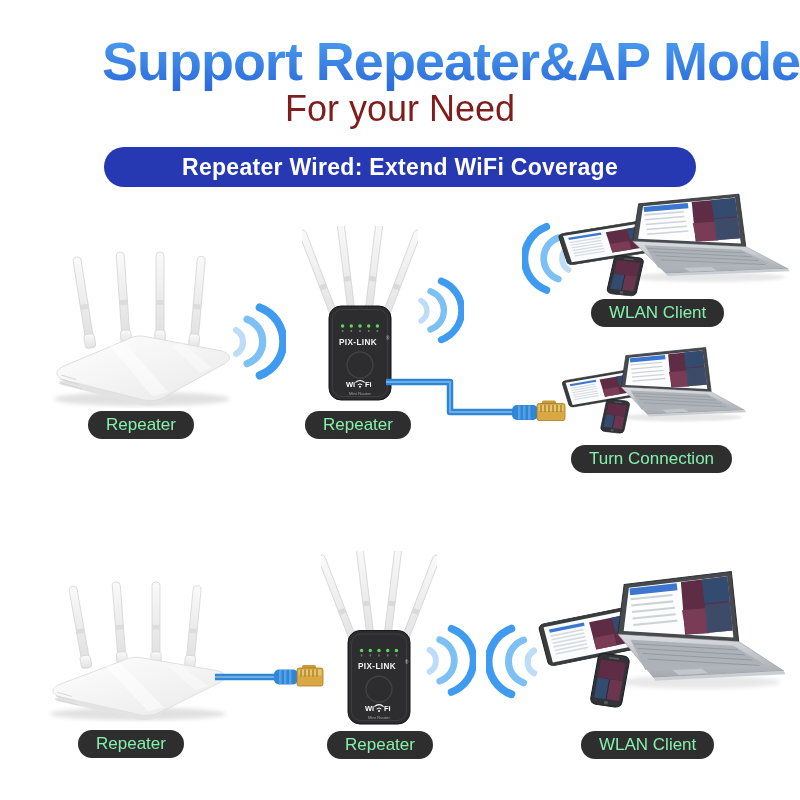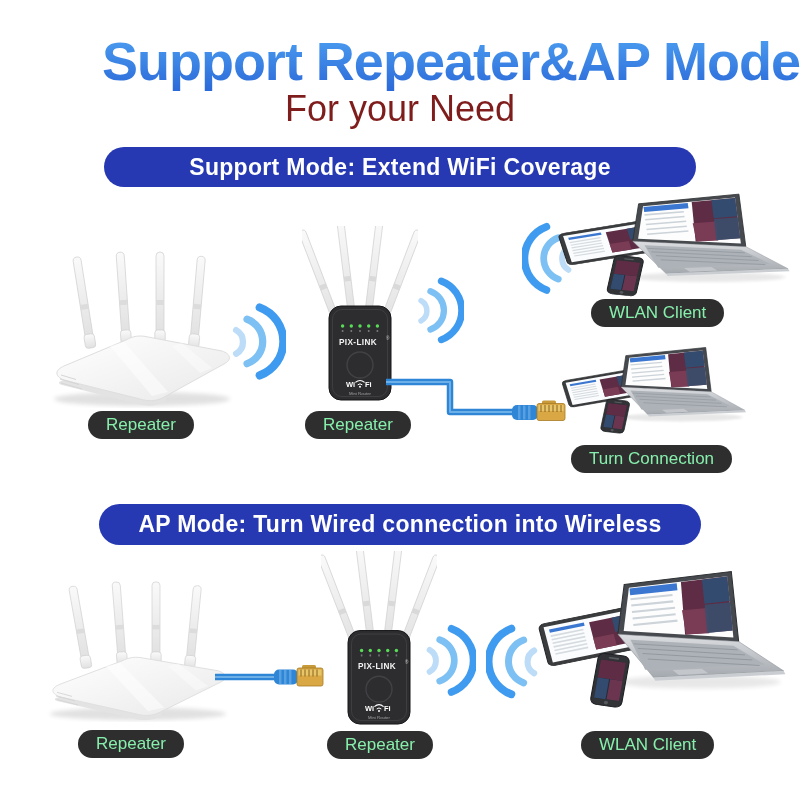--- a/index.html
+++ b/index.html
@@ -48,21 +48,21 @@
       </linearGradient>
       <filter id="f-blur" x="-30%" y="-30%" width="160%" height="160%">
           <feGaussianBlur stdDeviation="2.2"></feGaussianBlur>
         </filter>
     </defs>
   </svg>
 
   <div class="title">Support Repeater&amp;AP Mode</div>
   <div class="subtitle">For your Need</div>
 
-  <div class="banner banner1">Support Mode: Extend WiFi Coverage</div>
+  <div class="banner banner1">Repeater Wired: Extend WiFi Coverage</div>
 
   <div class="g" style="left:40px;top:250px;width:200px;height:158px">
     <svg viewBox="0 0 200 158" preserveAspectRatio="none">
       <ellipse cx="102" cy="149" rx="88" ry="7" fill="#2a2a2a" opacity=".14" filter="url(#f-blur)"></ellipse>
       <g>
         <g transform="rotate(-9 50 92)">
             <rect x="46" y="6" width="8" height="82" rx="4" fill="url(#g-ant)" stroke="#cfcfcf" stroke-width=".7"></rect>
             <rect x="46" y="54" width="8" height="5" fill="#dcdcdc"></rect>
             <rect x="44.8" y="84" width="10.4" height="14" rx="3" fill="url(#g-ant)" stroke="#cfcfcf" stroke-width=".7"></rect>
           </g>
@@ -299,21 +299,20 @@
         <circle cx="15" cy="52.5" r="2" fill="#55585c"></circle>
       </g>
     </svg>
   </div>
 
   <div class="pill" style="left:88px;top:411px">Repeater</div>
   <div class="pill" style="left:305px;top:411px">Repeater</div>
   <div class="pill" style="left:591px;top:299px">WLAN Client</div>
   <div class="pill" style="left:571px;top:445px">Turn Connection</div>
 
-  <div class="banner banner2">AP Mode: Turn Wired connection into Wireless</div>
 
   <div class="g" style="left:36px;top:580px;width:200px;height:142px">
     <svg viewBox="0 0 200 158" preserveAspectRatio="none">
       <ellipse cx="102" cy="149" rx="88" ry="7" fill="#2a2a2a" opacity=".14" filter="url(#f-blur)"></ellipse>
       <g>
         <g transform="rotate(-9 50 92)">
             <rect x="46" y="6" width="8" height="82" rx="4" fill="url(#g-ant)" stroke="#cfcfcf" stroke-width=".7"></rect>
             <rect x="46" y="54" width="8" height="5" fill="#dcdcdc"></rect>
             <rect x="44.8" y="84" width="10.4" height="14" rx="3" fill="url(#g-ant)" stroke="#cfcfcf" stroke-width=".7"></rect>
           </g>

